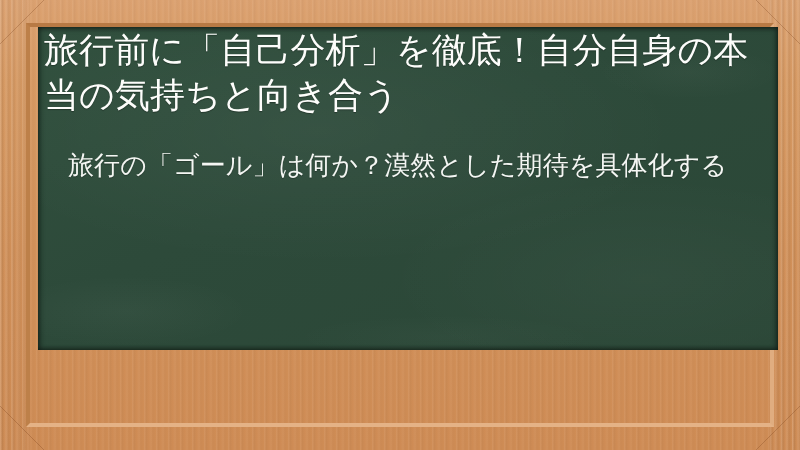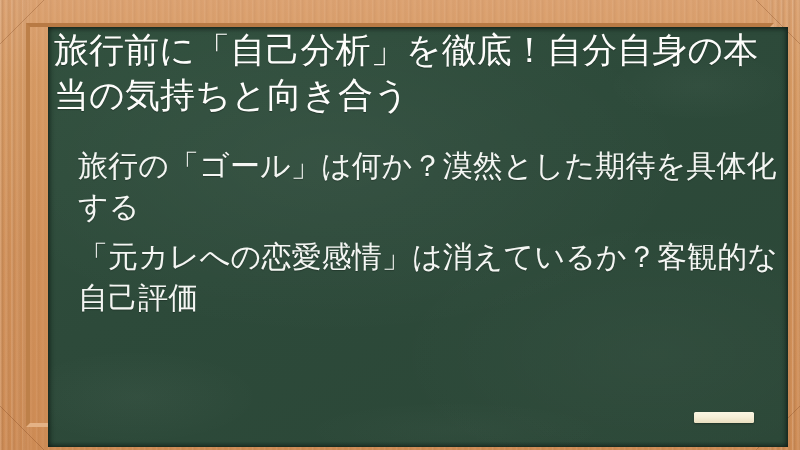--- a/index.html
+++ b/index.html
@@ -86,24 +86,24 @@
     border-left:   4px solid #bd8049;
     border-top:    4px solid #b87a44;
     border-right:  4px solid #e0ad80;
     border-bottom: 4px solid #e4b286;
     pointer-events: none;
   }
 
   
   .board {
     position: absolute;
-    left: 48px;
+    left: 38px;
     top: 27px;
     width: 740px;
-    height: 420px;
+    height: 323px;
     background:
       radial-gradient(ellipse 70% 60% at 38% 32%,
         rgba(255,255,255,0.045) 0%, rgba(255,255,255,0.0) 70%),
       radial-gradient(ellipse 50% 45% at 82% 78%,
         rgba(255,255,255,0.028) 0%, rgba(255,255,255,0.0) 72%),
       linear-gradient(155deg, #31503e 0%, #2d4a3a 42%, #2b4737 100%);
     box-shadow:
       inset 0 2px 5px rgba(0,0,0,0.34),
       inset 0 -2px 4px rgba(0,0,0,0.24),
       inset 3px 0 5px rgba(0,0,0,0.22),
@@ -147,21 +147,21 @@
   .items {
     position: absolute;
     left: 30px;
     top: 118px;
     width: 706px;
     list-style: none;
   }
 
   .item {
     color: #f4f6f3;
-    font-size: 30px;
+    font-size: 26px;
     line-height: 41px;
     font-weight: 400;
     letter-spacing: 0.1px;
     text-shadow: 0 1px 1px rgba(0,0,0,0.26);
     margin-bottom: 9px;
     white-space: pre-wrap;
   }
   .item:last-child { margin-bottom: 0; }
 
   
@@ -192,21 +192,20 @@
 
   <div class="bevel"></div>
 
   <div class="board">
     <div class="board-inner">
 
       <h1 class="title">旅行前に「自己分析」を徹底！自分自身の本当の気持ちと向き合う</h1>
 
       <ul class="items">
         <li class="item">旅行の「ゴール」は何か？漠然とした期待を具体化する</li>
-        <li class="item">「元カレへの恋愛感情」は消えているか？客観的な自己評価</li>
       </ul>
 
       <div class="chalk"></div>
 
     </div>
   </div>
 
 </div>
 
 </body></html>

